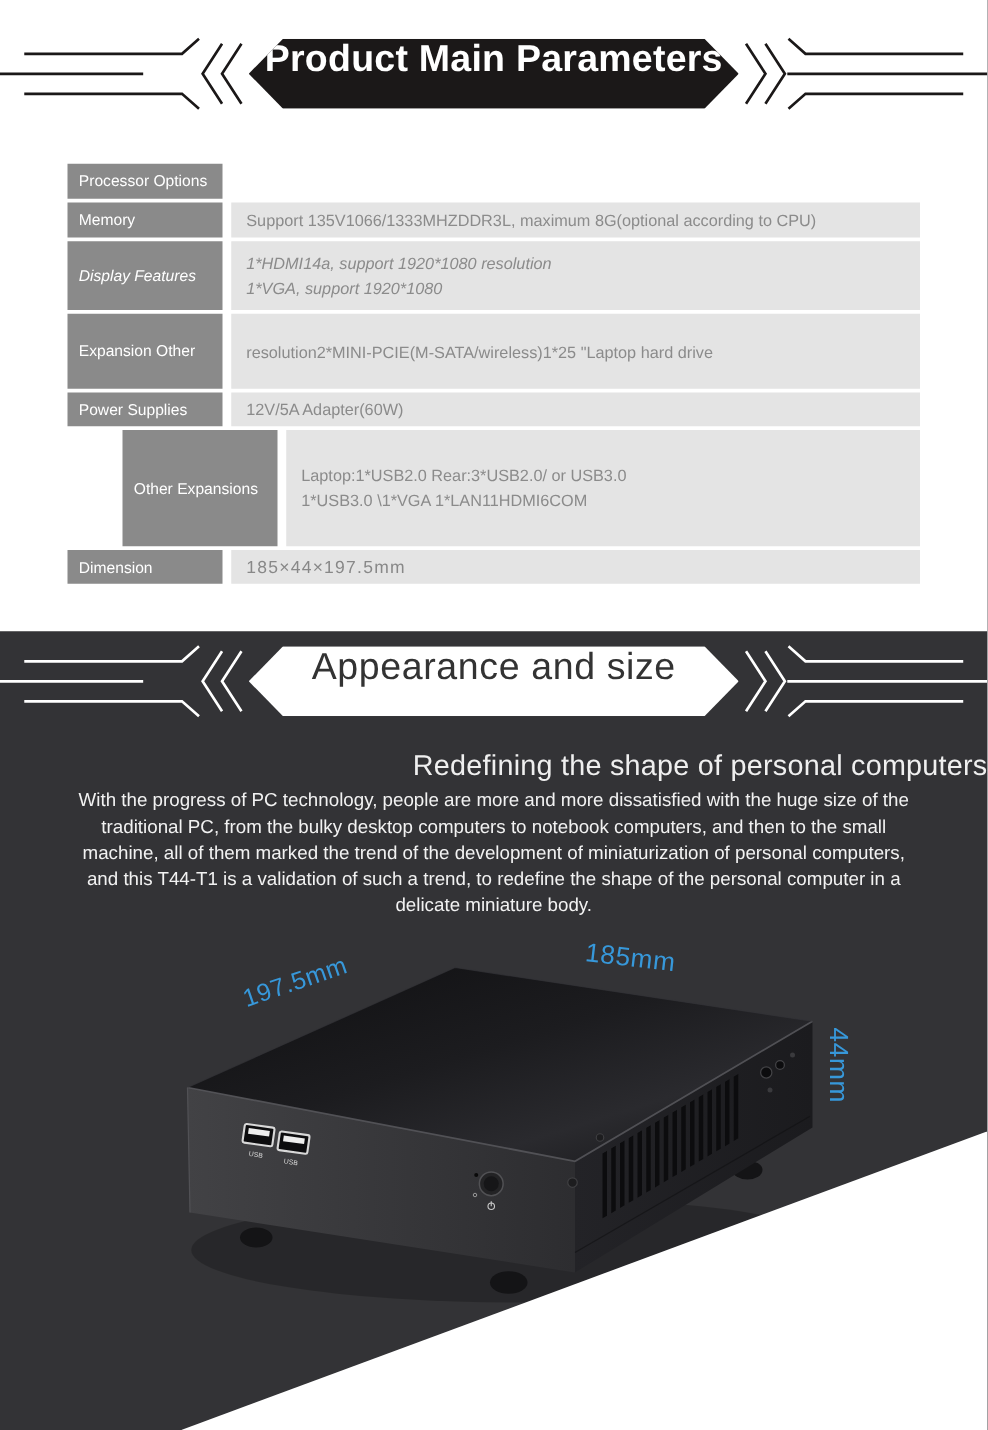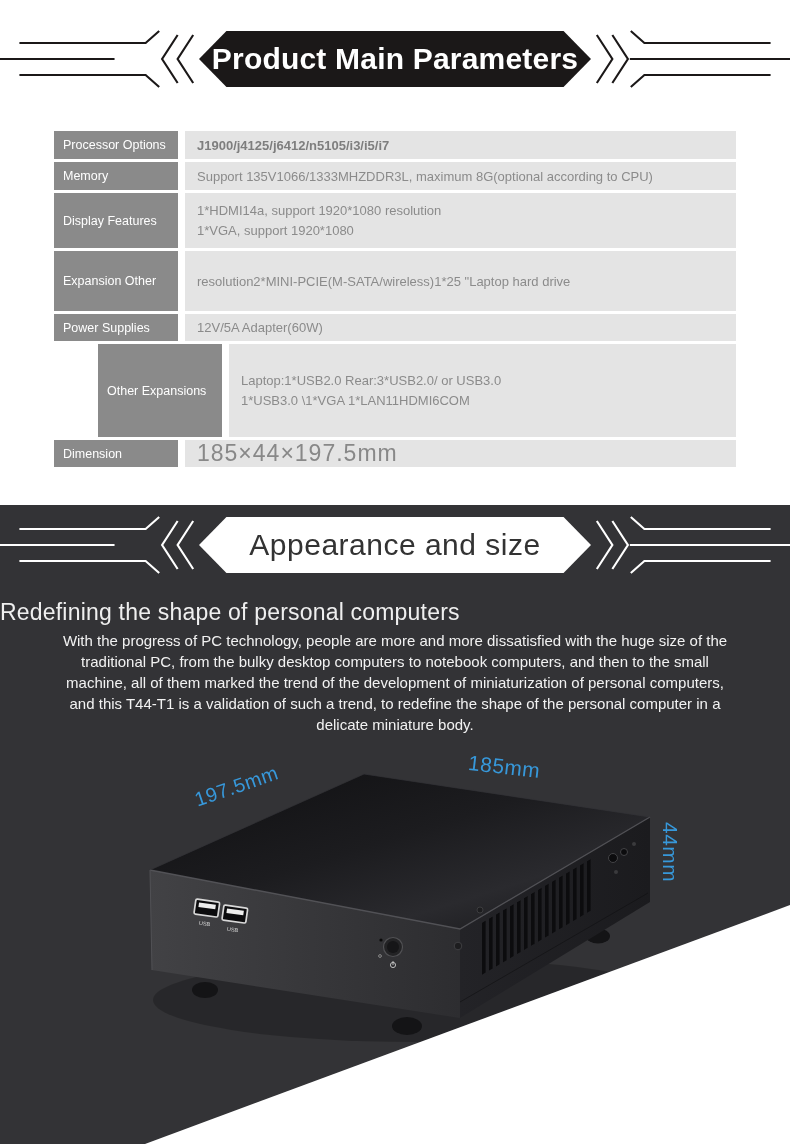--- a/index.html
+++ b/index.html
@@ -2,48 +2,48 @@
 <html><head>
 <meta charset="utf-8">
 <style>
   * { margin: 0; padding: 0; box-sizing: border-box; }
   body { background: #ffffff; font-family: "Liberation Sans", "DejaVu Sans", sans-serif; }
   .page { position: relative; width: 790px; height: 1144px; margin: 0 auto; background: #ffffff; overflow: hidden; }
 
   
   .banner { display: flex; align-items: center; height: 60px; }
   .banner .deco { flex: 1 1 0; height: 60px; display: block; }
-  .hexagon { flex: 0 0 392px; height: 56px; display: flex; align-items: center; justify-content: center;
+  .hexagon { flex: 0 0 392px; height: 56px; display: flex; justify-content: center;
              clip-path: polygon(7% 0, 93% 0, 100% 50%, 93% 100%, 7% 100%, 0 50%); }
   .banner-dark { color: #1b1818; margin-top: 29px; }
   .banner-dark .hexagon { background: #1b1818; }
   .banner-dark .hexagon .hex-label { color: #ffffff; font-size: 30px; font-weight: bold; letter-spacing: 0.2px; }
   .banner-light { color: #ffffff; }
   .banner-light .hexagon { background: #ffffff; }
   .banner-light .hexagon .hex-label { color: #333333; font-size: 30px; font-weight: 400; letter-spacing: 0.5px; }
   .deco path { fill: none; stroke: currentColor; stroke-width: 2.2; }
 
   
   .spec-table { width: 682px; margin: 42px auto 0 auto; display: flex; flex-direction: column; gap: 3px; }
   .spec-row { display: flex; gap: 7px; }
   .spec-label { width: 124px; flex: 0 0 124px; background: #8a8a8a; color: #ffffff;
                 font-size: 12.5px; display: flex; align-items: center; padding-left: 9px; }
   .spec-value { flex: 1; background: #e4e4e4; color: #8b8b8b; font-size: 13px;
                 display: flex; flex-direction: column; justify-content: center; gap: 5px;
                 padding: 6px 6px 6px 12px; line-height: 15px; }
-  .row-h28 { min-height: 28px; } .row-h55 { min-height: 55px; } .row-h60 { min-height: 60px; }
+  .row-h28 { min-height: 28px; } .row-h55 { min-height: 55px; font-style: italic; } .row-h60 { min-height: 60px; }
   .row-h26 { min-height: 26px; border-radius: 13px; } .row-h93 { min-height: 93px; margin-left: 44px; } .row-h27 { min-height: 27px; }
   .value-strong { font-weight: 600; color: #7e7e7e; }
-  .value-big { font-size: 23px; letter-spacing: 1px; color: #888888; }
+  .value-big { font-size: 14px; letter-spacing: 1px; color: #888888; }
 
   
   .appearance-section { position: absolute; left: 0; top: 505px; width: 790px; height: 741px;
                         background: #333336; overflow: hidden; }
   .appearance-section .banner { margin-top: 10px; }
-  .appearance-heading { margin-top: 24px; text-align: left; color: #efefef;
+  .appearance-heading { margin-top: 24px; text-align: right; color: #efefef;
                         font-size: 23px; font-weight: 400; letter-spacing: 0.2px; }
   .appearance-paragraph { margin: 4px auto 0 auto; width: 678px; text-align: center;
                           color: #f2f2f2; font-size: 15px; line-height: 21px; font-weight: 400; }
   .device { position: absolute; left: 130px; top: 245px; width: 560px; height: 310px; z-index: 2; }
   .dim-label { position: absolute; color: #3798da; z-index: 3; white-space: nowrap; letter-spacing: 0.5px; }
   .dim-depth  { left: 193px; top: 270px; font-size: 20px; transform: rotate(-19deg); }
   .dim-width  { left: 468px; top: 250px; font-size: 21px; transform: rotate(6.5deg); }
   .dim-height { left: 682px; top: 317px; font-size: 21px; transform: rotate(90deg); transform-origin: 0 0; }
   .white-wedge { position: absolute; left: 145px; top: 400px; width: 645px; height: 239px;
                  background: #ffffff; z-index: 5; clip-path: polygon(100% 0, 100% 100%, 0 100%); }
@@ -70,23 +70,20 @@
       <path d="M41 2 L55 14 H185"></path>
       <path d="M41 58 L55 46 H185"></path>
       <path d="M22 6 L38 30 L22 54"></path>
       <path d="M6 6 L22 30 L6 54"></path>
     </svg>
   </div>
 
   <div class="spec-table">
     <div class="spec-row row-h28">
       <div class="spec-label">Processor Options</div>
-      <div class="spec-value">
-        <div class="value-strong">J1900/j4125/j6412/n5105/i3/i5/i7</div>
-      </div>
     </div>
     <div class="spec-row row-h28">
       <div class="spec-label">Memory</div>
       <div class="spec-value">
         <div>Support 135V1066/1333MHZDDR3L, maximum 8G(optional according to CPU)</div>
       </div>
     </div>
     <div class="spec-row row-h55">
       <div class="spec-label">Display Features</div>
       <div class="spec-value">

